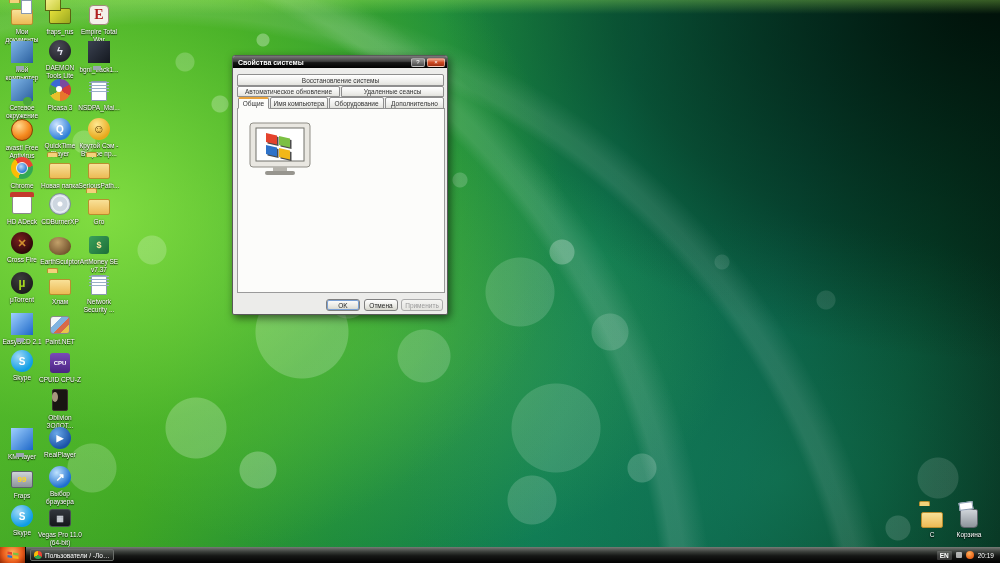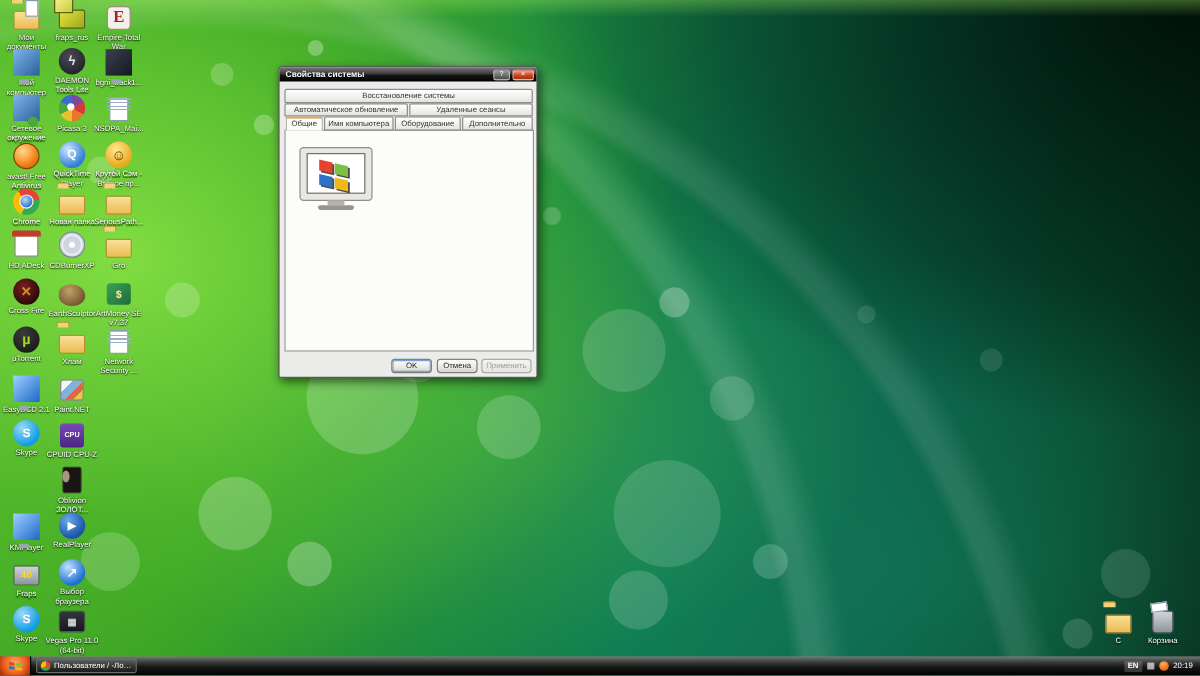--- a/index.html
+++ b/index.html
@@ -338,21 +338,21 @@
       </div>
       <div class="lbl">KMPlayer</div>
     </div>
   <div class="dicon" style="left:38px;top:427px">
       <div class="ic ic-realplayer">▶</div>
       <div class="lbl">RealPlayer</div>
     </div>
 
   <div class="dicon" style="left:0px;top:466px">
       <div class="ic">
-        <div class="ic ic-fraps">40</div>
+        <div class="ic ic-fraps">99</div>
       </div>
       <div class="lbl">Fraps</div>
     </div>
   <div class="dicon" style="left:38px;top:466px">
       <div class="ic ic-browser">↗</div>
       <div class="lbl">Выбор браузера</div>
     </div>
 
   <div class="dicon" style="left:0px;top:505px">
       <div class="ic ic-skype">S</div>

